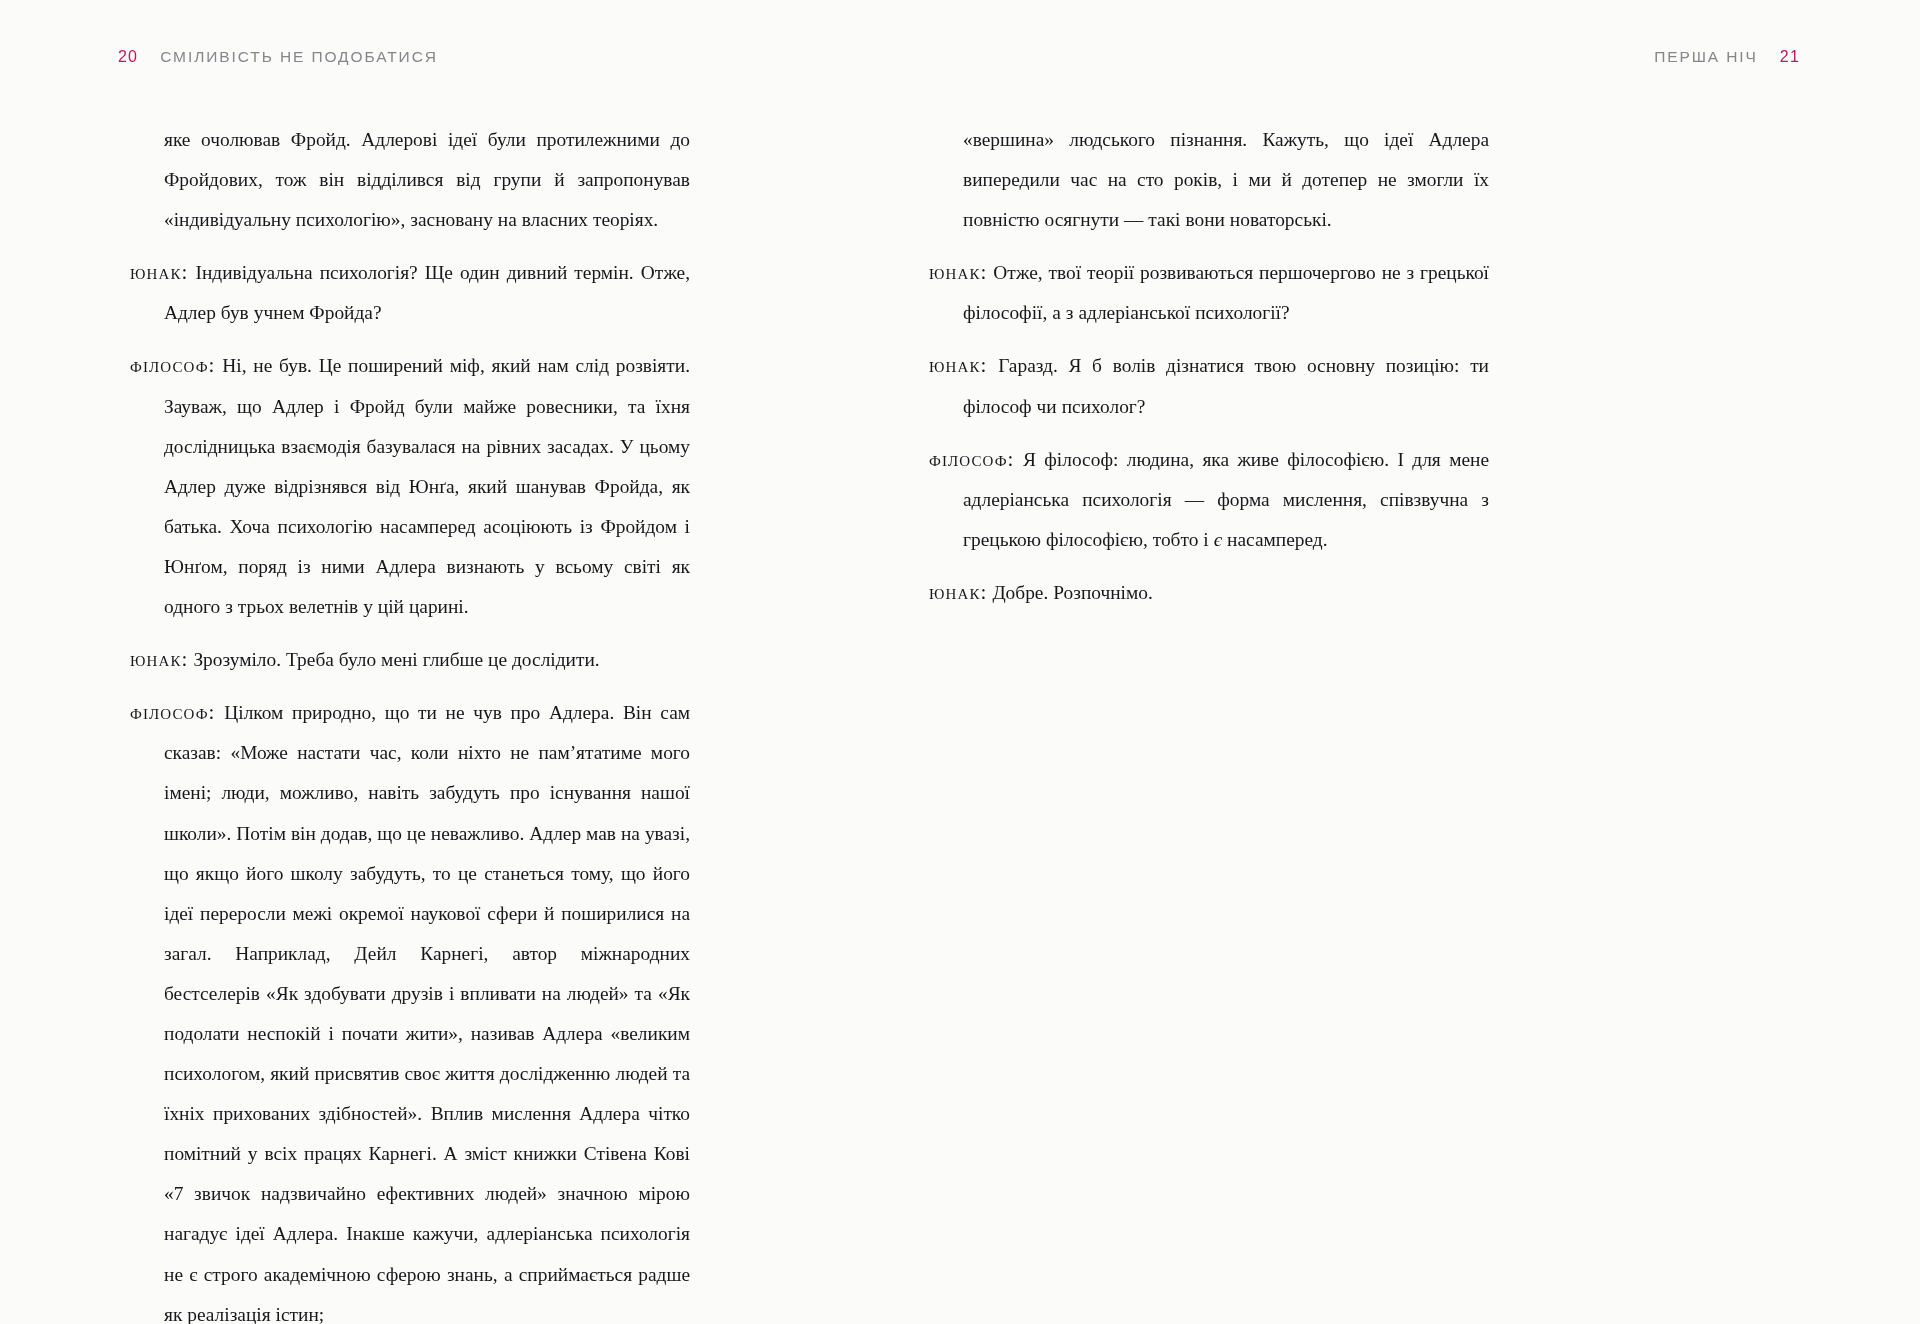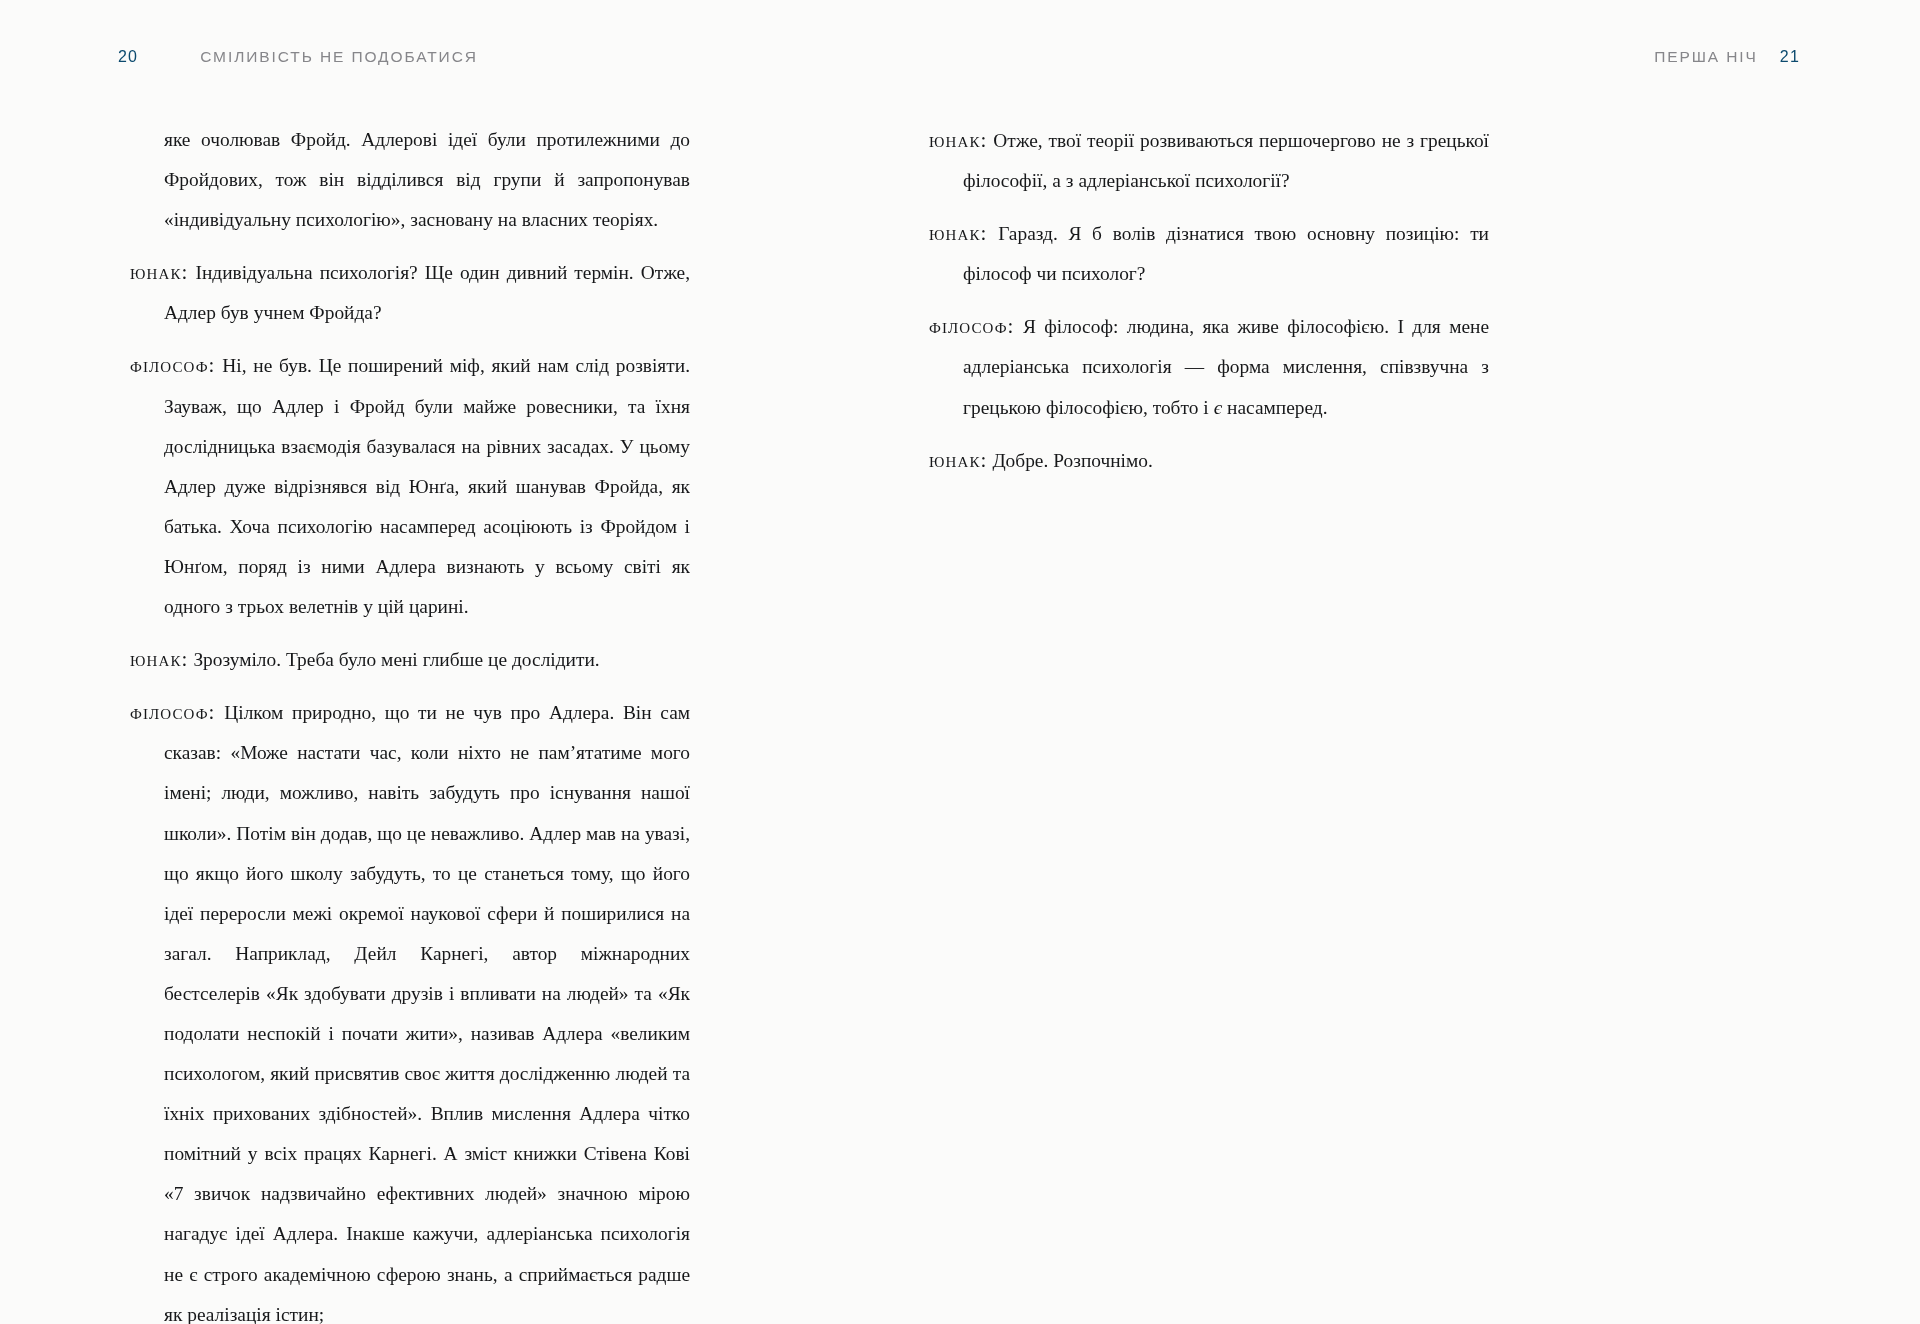--- a/index.html
+++ b/index.html
@@ -31,27 +31,27 @@
     font-family: "Liberation Sans", "DejaVu Sans", sans-serif;
     font-size: 15.5px;
     letter-spacing: 1.9px;
     color: #86868a;
     white-space: nowrap;
   }
   .runhead-left  { left: 118px; }
   .runhead-right { right: 120px; }
 
   .runhead .folio {
-    color: #0c4a6e;
+    color: #be185d;
     letter-spacing: 1.2px;
     font-size: 16px;
   }
   .runhead-left  .folio { margin-right: 22px; }
   .runhead-right .folio { margin-left: 22px; }
-  .runhead .title { text-transform: uppercase; margin-left: 40px; }
+  .runhead .title { text-transform: uppercase; }
 
   
   .col {
     position: absolute;
     top: 108px;
     width: 584px;
   }
   .col-left  { left: 118px; }
   .col-right { left: 917px; }
 
@@ -132,20 +132,23 @@
     </p>
 
     <p class="para hang">
       <span class="speaker tag">ФІЛОСОФ:</span><span class="after-tag"> </span><span>Цілком природно, що ти не чув про Адлера. Він сам сказав: «Може настати час, коли ніхто не пам’ятатиме мого імені; люди, можливо, навіть забудуть про існування нашої школи». Потім він додав, що це неважливо. Адлер мав на увазі, що якщо його школу забудуть, то це станеться тому, що його ідеї переросли межі окремої наукової сфери й поширилися на загал. Наприклад, Дейл Карнегі, автор міжнародних бестселерів «Як здобувати друзів і впливати на людей» та «Як подолати неспокій і почати жити», називав Адлера «великим психологом, який присвятив своє життя дослідженню людей та їхніх прихованих здібностей». Вплив мислення Адлера чітко помітний у всіх працях Карнегі. А зміст книжки Стівена Кові «7 звичок надзвичайно ефективних людей» значною мірою нагадує ідеї Адлера. Інакше кажучи, адлеріанська психологія не є строго академічною сферою знань, а сприймається радше як реалізація істин;</span>
     </p>
 
   </div>
 
   <div class="col col-right">
 
+    <p class="para cont">
+      <span>«вершина» людського пізнання.  Кажуть, що ідеї Адлера випередили час на сто років, і ми й дотепер не змогли їх повністю осягнути — такі вони новаторські.</span>
+    </p>
 
     <p class="para hang">
       <span class="speaker tag">ЮНАК:</span><span class="after-tag"> </span><span>Отже, твої теорії розвиваються першочергово не з грецької філософії, а з адлеріанської психології?</span>
     </p>
 
 
     <p class="para hang">
       <span class="speaker tag">ЮНАК:</span><span class="after-tag"> </span><span>Гаразд. Я б волів дізнатися твою основну позицію: ти філософ чи психолог?</span>
     </p>
 

